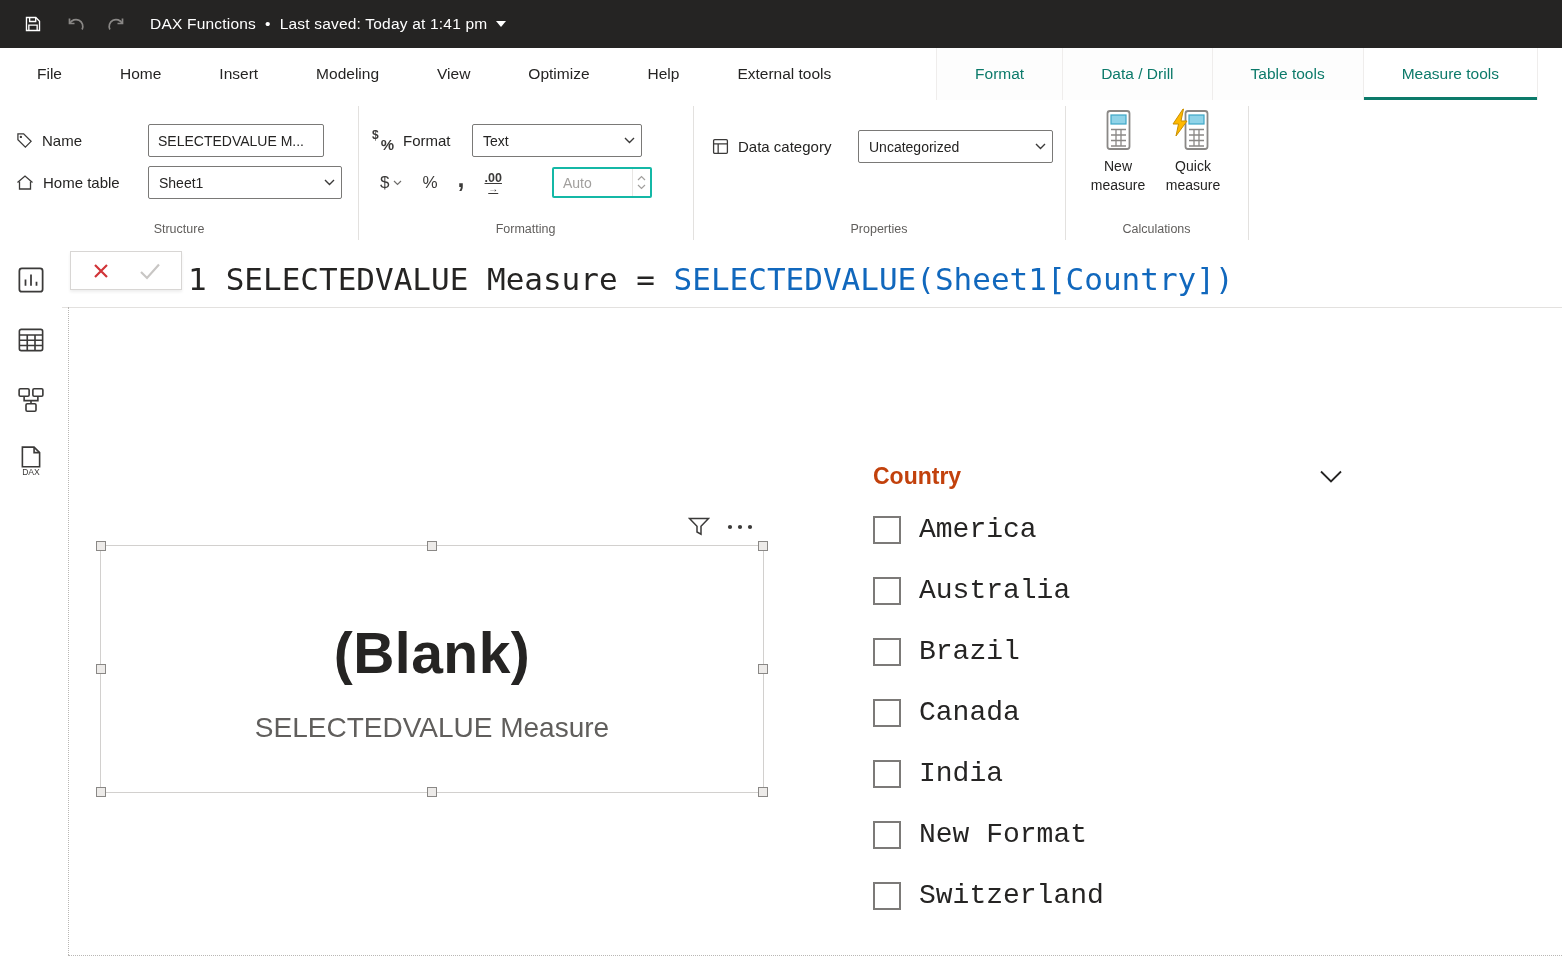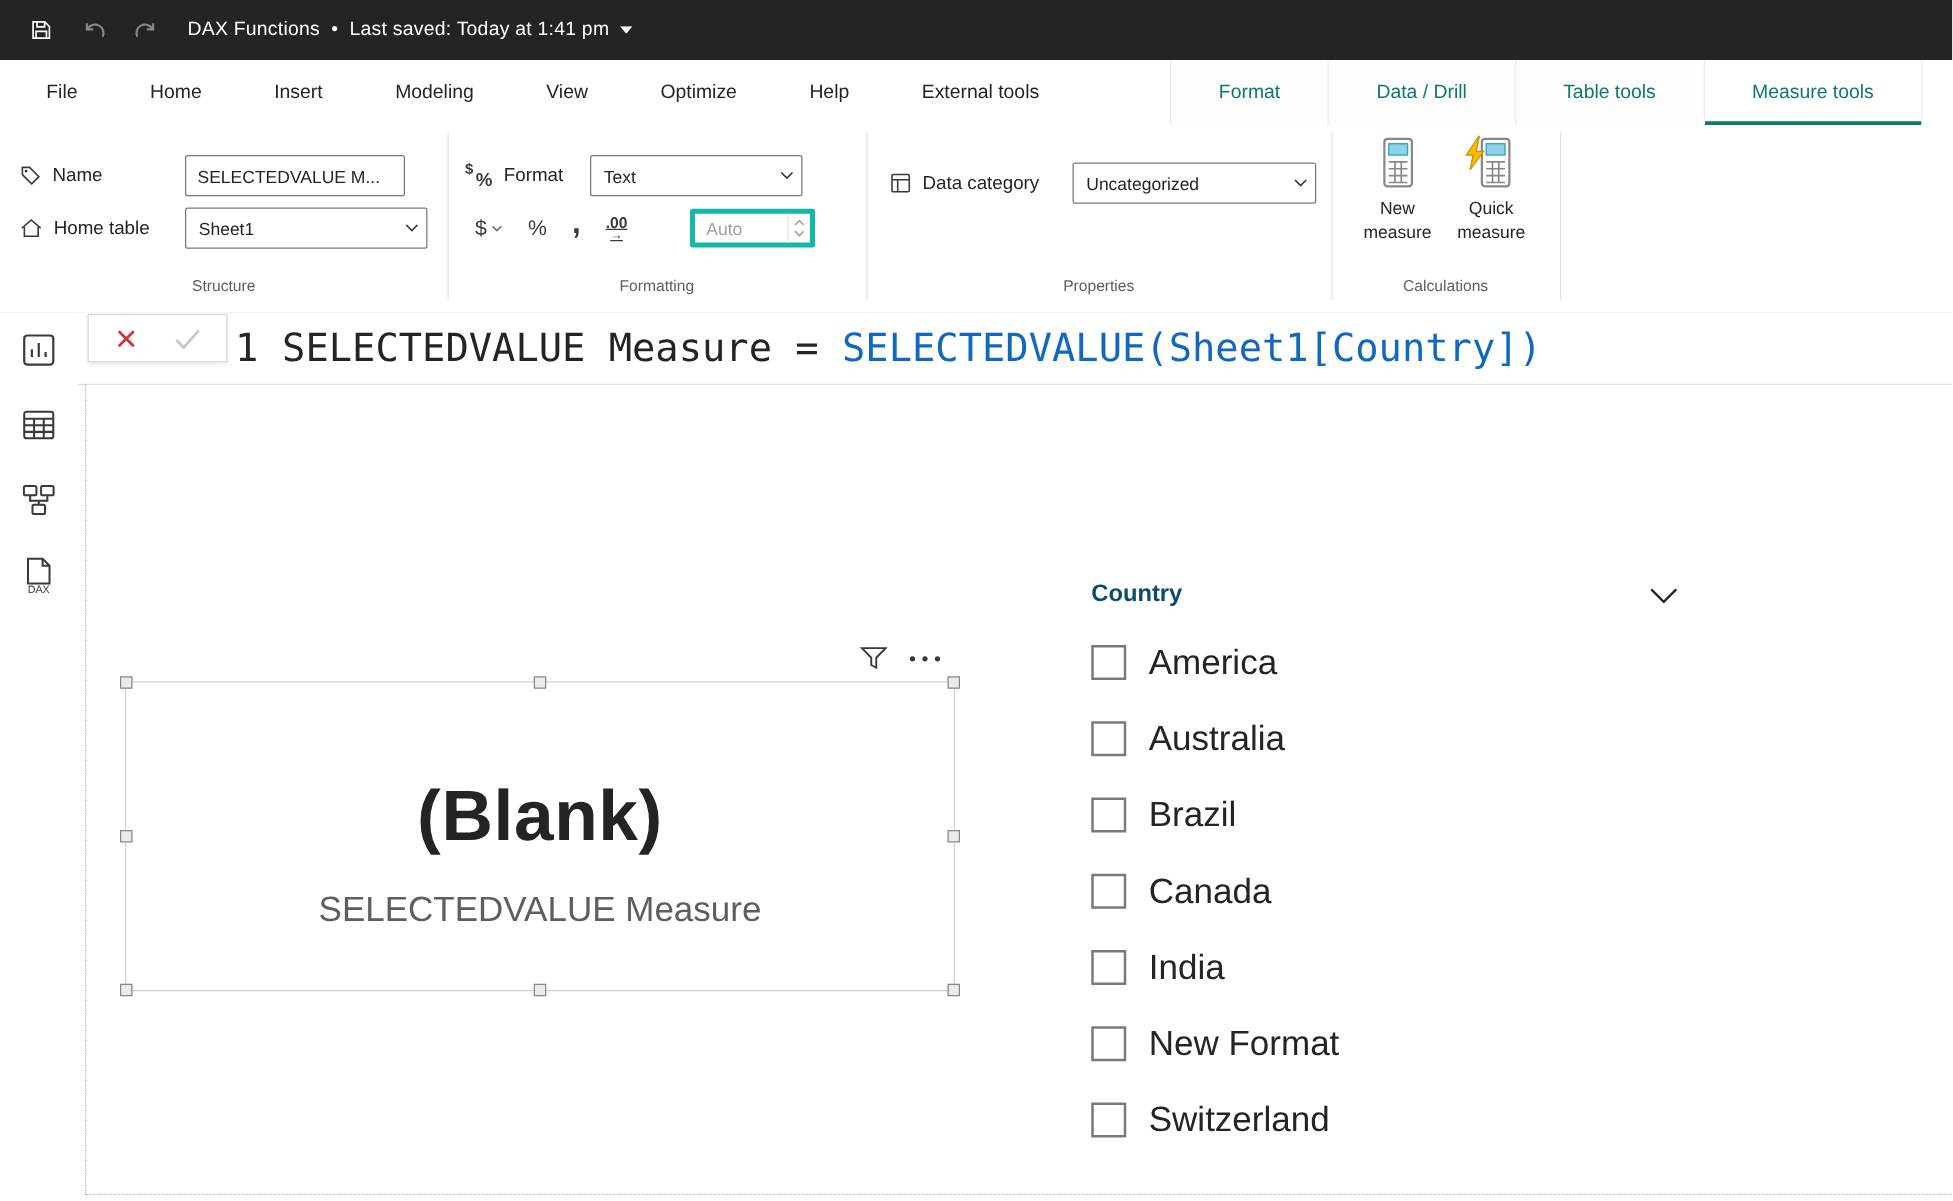--- a/index.html
+++ b/index.html
@@ -35,21 +35,21 @@
   .fmt-icon{position:relative;width:22px;height:20px;color:#3b3a39;}
   .fmt-icon .fi-d{position:absolute;left:0;top:-3px;font-size:12px;font-weight:700;}
   .fmt-icon .fi-p{position:absolute;right:0;bottom:-2px;font-size:15px;font-weight:700;}
   .fmt-row{position:absolute;display:flex;align-items:center;gap:20px;height:33px;}
   .g-cur{display:flex;align-items:center;gap:4px;color:#3b3a39;font-size:17px;}
   .g-pct{color:#3b3a39;font-size:17px;}
   .g-comma{color:#3b3a39;font-size:25px;font-weight:700;margin-top:-9px;}
   .g-dec{display:flex;flex-direction:column;align-items:center;color:#3b3a39;text-decoration:underline;}
   .g-dec .d-num{font-size:12.5px;font-weight:700;line-height:12px;}
   .g-dec .d-arrow{font-size:10px;line-height:9px;}
-  .auto-box{position:absolute;height:31px;border:4px solid #14b8a6;border-radius:2px;display:flex;align-items:center;background:#fff;box-sizing:border-box;}
+  .auto-box{position:absolute;height:31px;border:2px solid #14b8a6;border-radius:2px;display:flex;align-items:center;background:#fff;box-sizing:border-box;}
   .auto-text{flex:1;padding:0 9px;font-size:14px;color:#a19f9d;}
   .auto-spin{width:17px;height:100%;display:flex;flex-direction:column;align-items:center;justify-content:center;gap:3px;border-left:1px solid #e8e6e4;cursor:pointer;}
   .calc-btn{position:absolute;top:8px;height:114px;display:flex;flex-direction:column;align-items:center;cursor:pointer;}
   .calc-label{margin-top:3px;font-size:14px;color:#252423;text-align:center;line-height:19px;}
 
   
   .formulabar{position:absolute;top:250px;left:62px;right:0;height:57px;background:#fff;border-bottom:1px solid #e3e1df;}
   .fx-actions{position:absolute;left:8px;top:1px;width:110px;height:37px;border:1px solid #d8d6d4;background:#fff;display:flex;align-items:center;justify-content:center;gap:28px;box-shadow:0 2px 3px rgba(0,0,0,.07);}
   .fx-btn{display:flex;cursor:pointer;}
   .fx-code{position:absolute;left:126px;top:0;height:57px;display:flex;align-items:center;font-family:"DejaVu Sans Mono",monospace;font-size:31px;color:#252423;white-space:pre;}
@@ -65,22 +65,22 @@
   .vis-tools{position:absolute;left:688px;top:517px;display:flex;align-items:center;gap:17px;}
   .vt-btn{display:flex;cursor:pointer;}
 
   .card{position:absolute;left:100px;top:545px;width:662px;height:246px;background:#fff;border:1px solid #d2d0ce;cursor:move;}
   .card-value{position:absolute;left:0;top:74px;width:100%;text-align:center;font-size:57px;font-weight:600;color:#252423;letter-spacing:.5px;}
   .card-caption{position:absolute;left:0;top:166px;width:100%;text-align:center;font-size:28px;color:#605e5c;}
   .handle{position:absolute;width:10px;height:10px;background:#edebe9;border:1px solid #8a8886;box-sizing:border-box;}
 
   .slicer{position:absolute;left:873px;top:458px;width:470px;}
   .slicer-header{display:flex;align-items:center;justify-content:space-between;height:36px;}
-  .slicer-title{font-size:19px;font-weight:600;color:#0c4a6e;}
-  .slicer-items{margin-top:5px;display:flex;flex-direction:column;}
+  .slicer-title{font-size:23px;font-weight:600;color:#c2410c;}
+  .slicer-items{margin-top:5px;display:flex;flex-direction:column;font-family:Liberation Mono, monospace;}
   .slicer-item{height:61px;display:flex;align-items:center;gap:18px;cursor:pointer;}
   .checkbox{width:28px;height:28px;border:2px solid #7c7a78;background:#fff;box-sizing:border-box;}
   .slicer-label{font-size:28px;color:#252423;}
 
   svg{display:block;}
 </style>
 </head>
 <body>
 
 <div class="screen">

